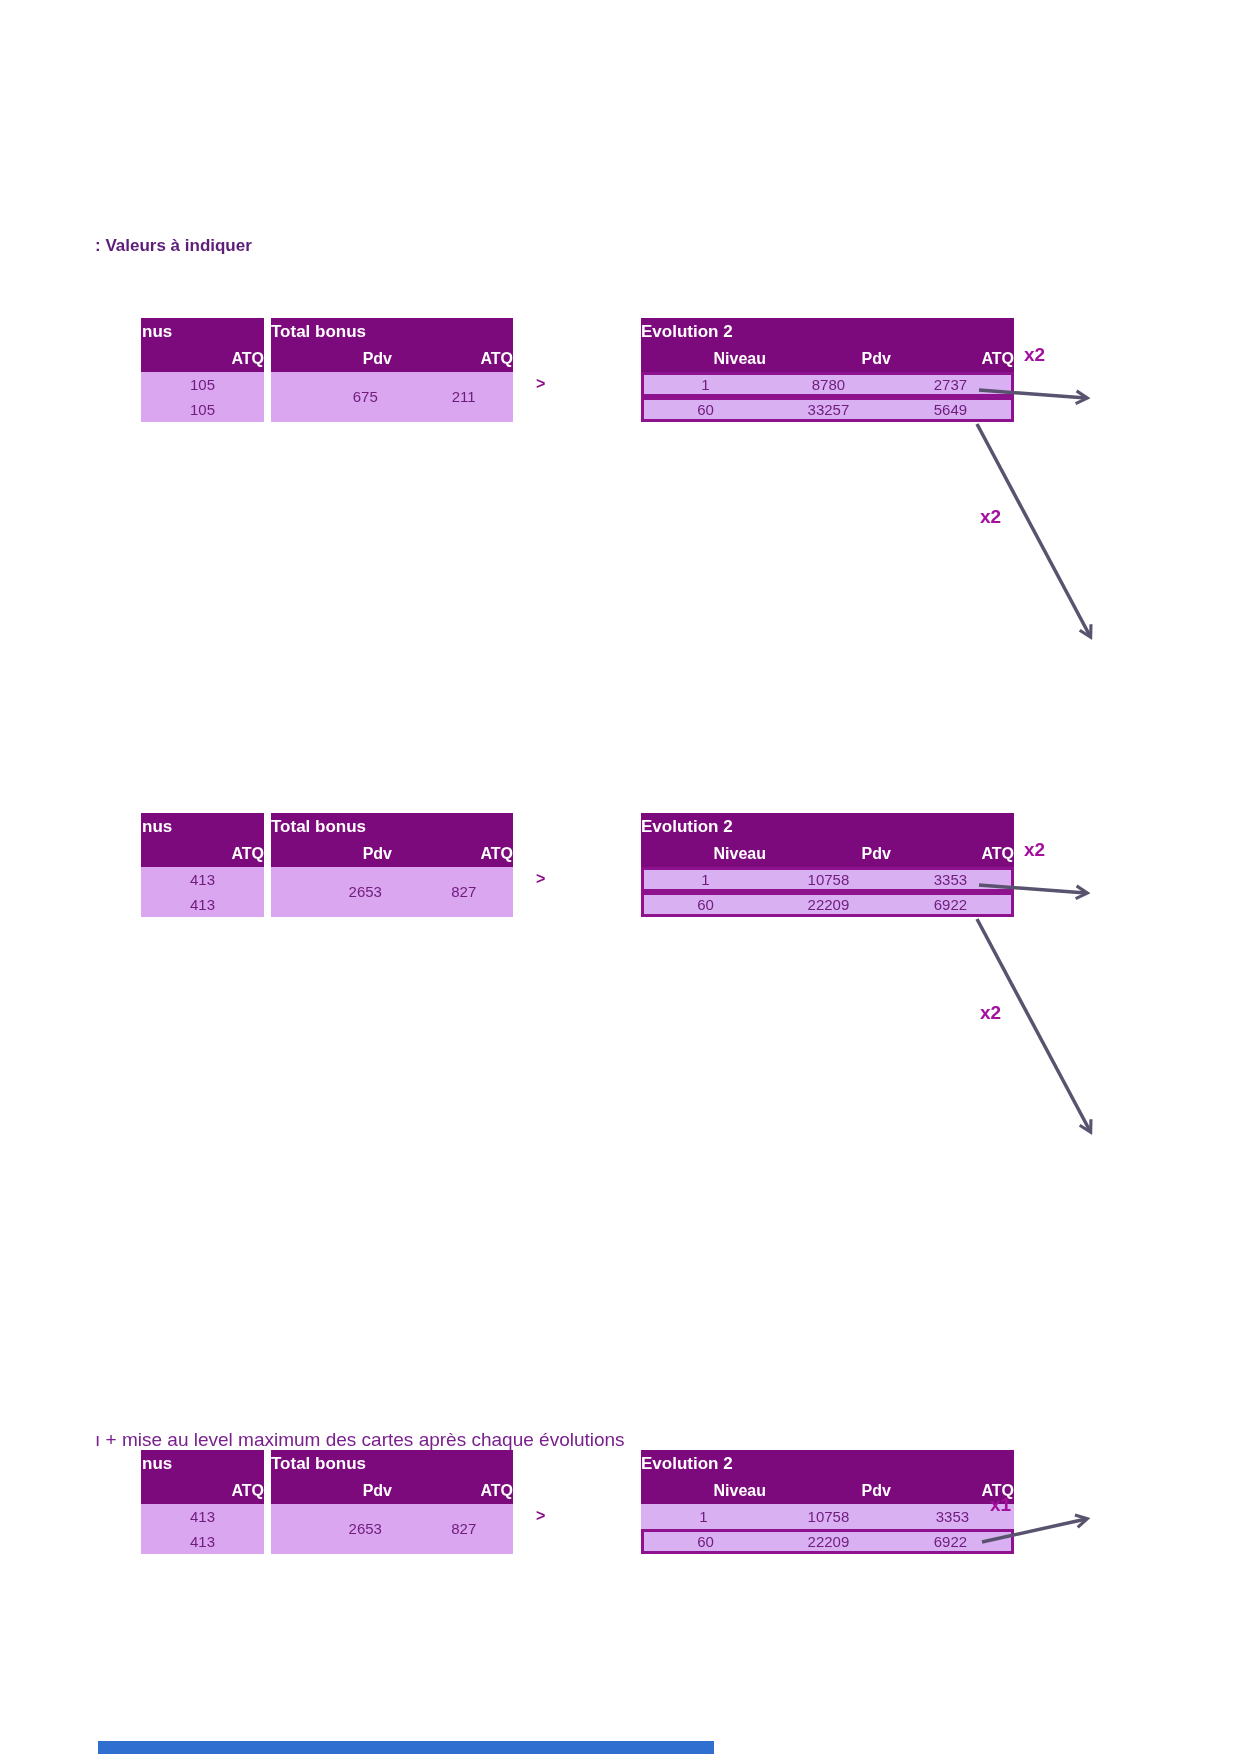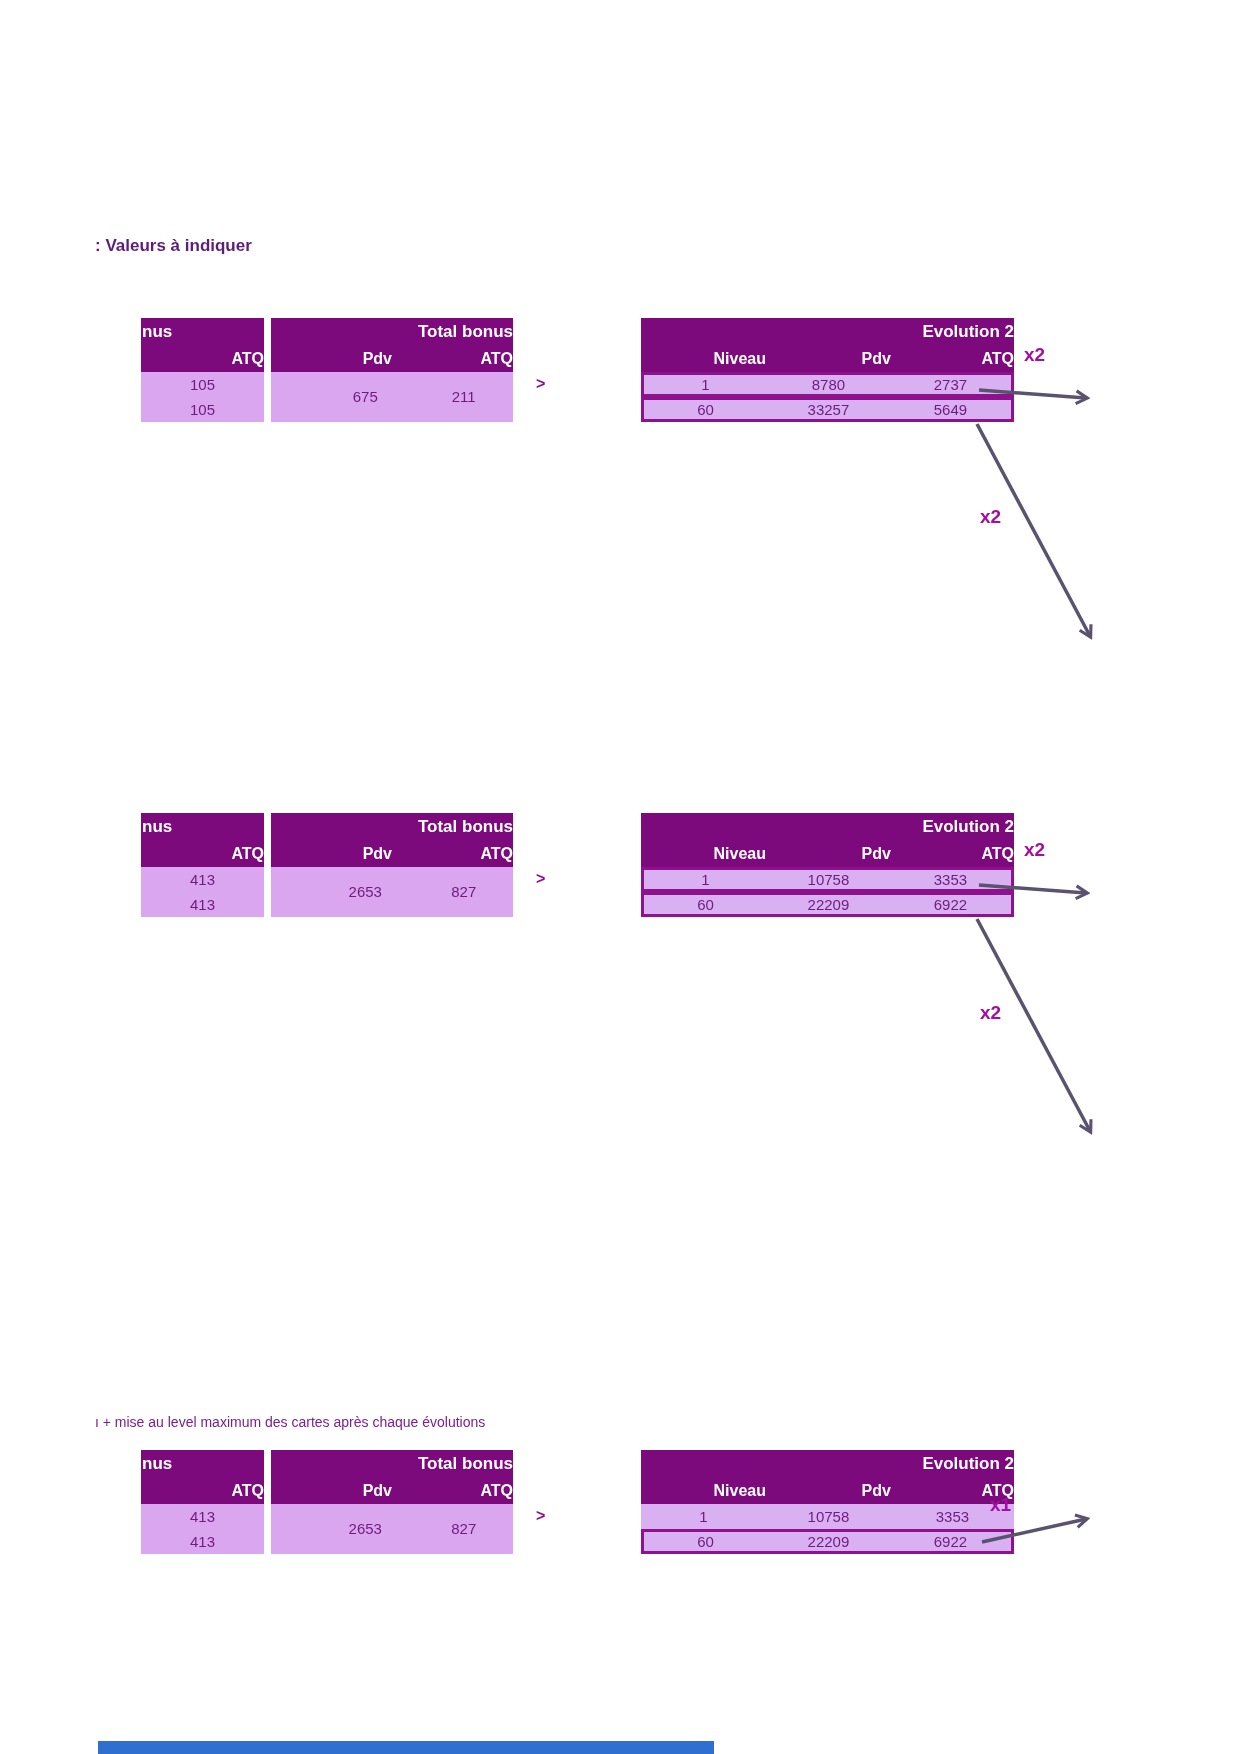--- a/index.html
+++ b/index.html
@@ -4,28 +4,28 @@
 <style>
   html,body{margin:0;padding:0;background:#ffffff;}
   .page{
     position:relative;width:1241px;height:1754px;background:#ffffff;
     font-family:"Liberation Sans", sans-serif;overflow:hidden;
   }
   .title{
     position:absolute;font-size:17px;font-weight:bold;color:#5e1d78;white-space:nowrap;
   }
   .caption{
-    position:absolute;font-size:14px;color:#7a1f8e;white-space:nowrap;
+    position:absolute;font-size:19px;color:#7a1f8e;white-space:nowrap;margin-top:15px;
   }
   .tbl{position:absolute;margin-left:36px;}
   .th{
     background:#7d0a7d;color:#ffffff;font-weight:bold;
     overflow:hidden;white-space:nowrap;
   }
-  .h1{height:28px;line-height:28px;font-size:17px;text-align:right;}
+  .h1{height:28px;line-height:28px;font-size:17px;text-align:left;}
   .h2{height:26px;line-height:26px;font-size:16px;text-align:right;}
   .cliphdr{text-align:left;padding-left:1px;}
   .td{
     background:#d9a6ef;color:#701b7e;font-size:15px;text-align:center;
     height:25px;line-height:25px;overflow:hidden;white-space:nowrap;
   }
   .tall{height:50px;line-height:50px;padding-left:45px;}
   .two-col{display:grid;grid-template-columns:1fr 1fr;}
   .three-col{display:grid;grid-template-columns:33.5% 33.5% 33%;}
   .evo-row{

